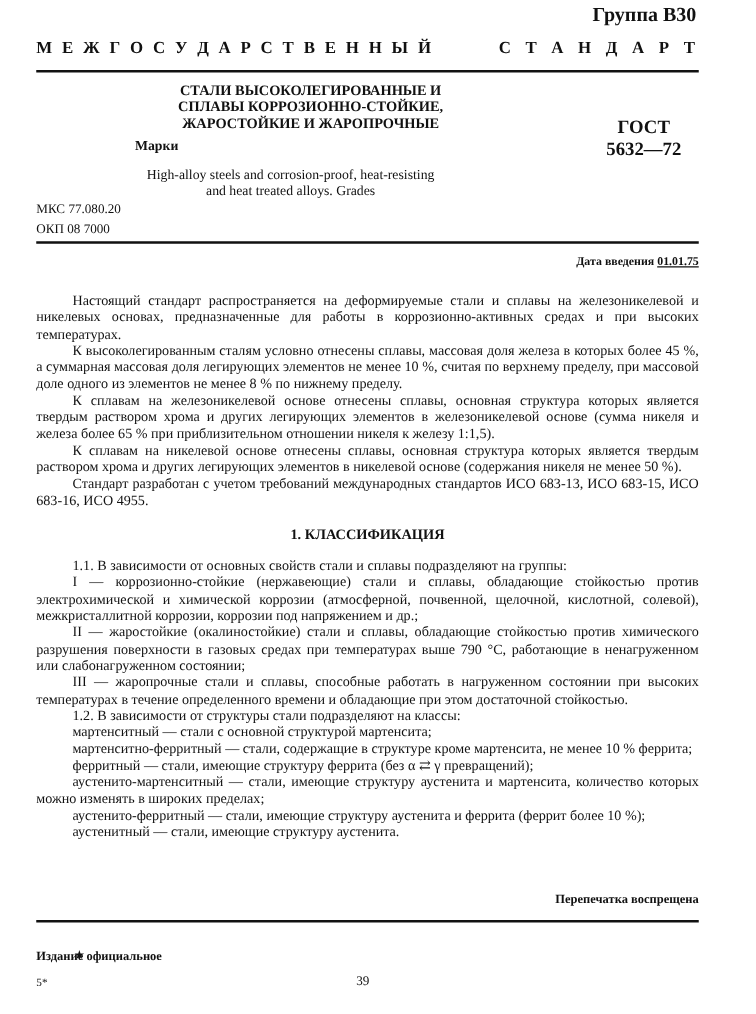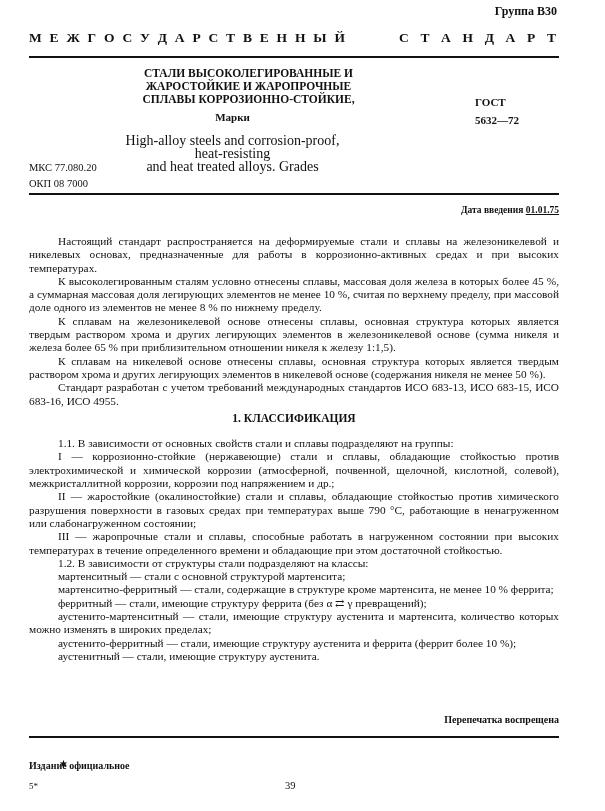--- a/index.html
+++ b/index.html
@@ -3,55 +3,55 @@
 <meta charset="utf-8">
 <style>
   html, body { margin: 0; padding: 0; background: #ffffff; }
   body {
     width: 605px; height: 811px; position: relative; overflow: hidden;
     font-family: "Liberation Serif", "DejaVu Serif", serif;
     color: #111111;
   }
   .abs { position: absolute; }
   .group {
-    right: 48px; top: 4px; font-size: 12px; font-weight: bold;
+    right: 48px; top: 4px; font-size: 16px; font-weight: bold;
   }
   .interstate {
     left: 29px; top: 30px; width: 527px;
     display: flex; justify-content: space-between;
     font-size: 13.5px; font-weight: bold; letter-spacing: 0;
   }
   .interstate .w1 { width: 316px; display: flex; justify-content: space-between; }
   .interstate .w2 { width: 157px; display: flex; justify-content: space-between; }
   .rule-top { left: 29px; top: 56px; width: 530px; height: 2px; background: #111; }
   .title-block {
     left: 120px; top: 67px; width: 225px; text-align: center;
     font-size: 11.5px; font-weight: bold; line-height: 13px; margin-left: 16px;
   }
-  .subtitle { left: 120px; top: 111px; width: 225px; text-align: center; font-size: 11px; font-weight: bold; }
+  .subtitle { left: 108px; top: 111px; width: 225px; text-align: left; font-size: 11px; font-weight: bold; }
   .gost {
-    left: 475px; top: 93px; width: 80px; 
-    font-size: 11px; font-weight: bold; line-height: 18px;
+    left: 475px; top: 93px; width: 80px; text-align: center;
+    font-size: 15px; font-weight: bold; line-height: 18px;
   }
   .english {
     left: 110px; top: 134px; width: 245px; text-align: center;
-    font-size: 14px; line-height: 13px;
+    font-size: 11px; line-height: 13px;
   }
   .codes { left: 29px; top: 160px; font-size: 10.5px; line-height: 16px; }
   .rule-mid { left: 29px; top: 193px; width: 530px; height: 1.5px; background: #111; }
   .date { right: 46px; top: 205px; font-size: 9.5px; font-weight: bold; }
   .date .val { text-decoration: underline; margin-top: 28px; }
   .body-text {
     left: 29px; top: 235px; width: 530px;
     font-size: 11.3px; line-height: 13.3px; text-align: justify;
   }
   .body-text p { margin: 0; text-indent: 29px; }
   .body-text .sec-title {
     text-indent: 0; text-align: center; font-weight: bold; font-size: 11.5px;
-    margin: 4px 0 12px 0;
+    margin: 14px 0 12px 0;
   }
   .rule-bottom { left: 29px; top: 736px; width: 530px; height: 1.5px; background: #111; }
   .footer-left { left: 29px; top: 760px; font-size: 10px; font-weight: bold; }
   .footer-right { right: 46px; top: 714px; font-size: 10px; font-weight: bold; }
   .star { left: 59px; top: 758px; font-size: 10px; }
   .sheet-mark { left: 29px; top: 781px; font-size: 9px; }
   .page-num { left: 285px; top: 780px; font-size: 10.5px; }
 </style>
 </head>
 <body>
@@ -88,22 +88,22 @@
       <span>А</span>
       <span>Р</span>
       <span>Т</span>
     </div>
 </div>
 
 <div class="abs rule-top"></div>
 
 <div class="abs title-block">
   <div>СТАЛИ ВЫСОКОЛЕГИРОВАННЫЕ И</div>
+  <div>СПЛАВЫ КОРРОЗИОННО-СТОЙКИЕ,</div>
   <div>ЖАРОСТОЙКИЕ И ЖАРОПРОЧНЫЕ</div>
-  <div>СПЛАВЫ КОРРОЗИОННО-СТОЙКИЕ,</div>
 </div>
 <div class="abs subtitle">Марки</div>
 
 <div class="abs gost">
   <div>ГОСТ</div>
   <div>5632—72</div>
 </div>
 
 <div class="abs english">
   <div>High-alloy steels and corrosion-proof, heat-resisting</div>

